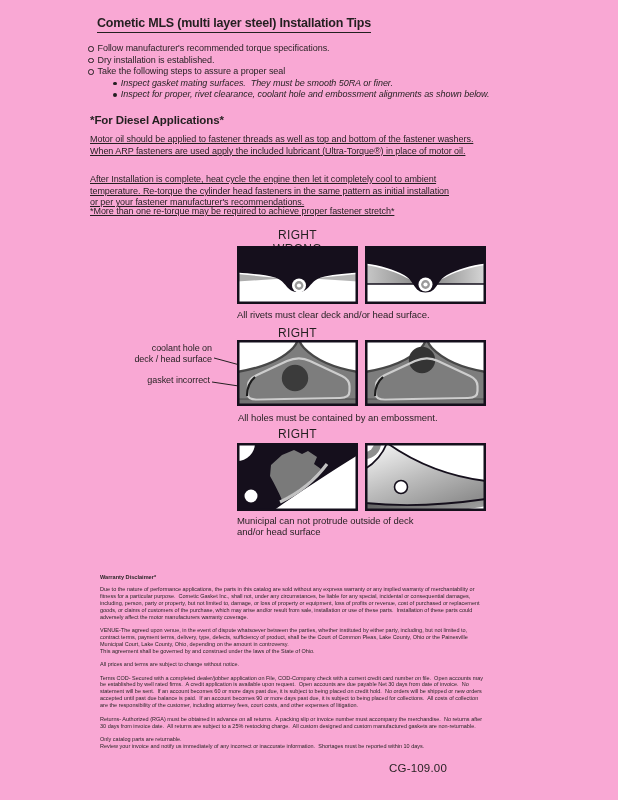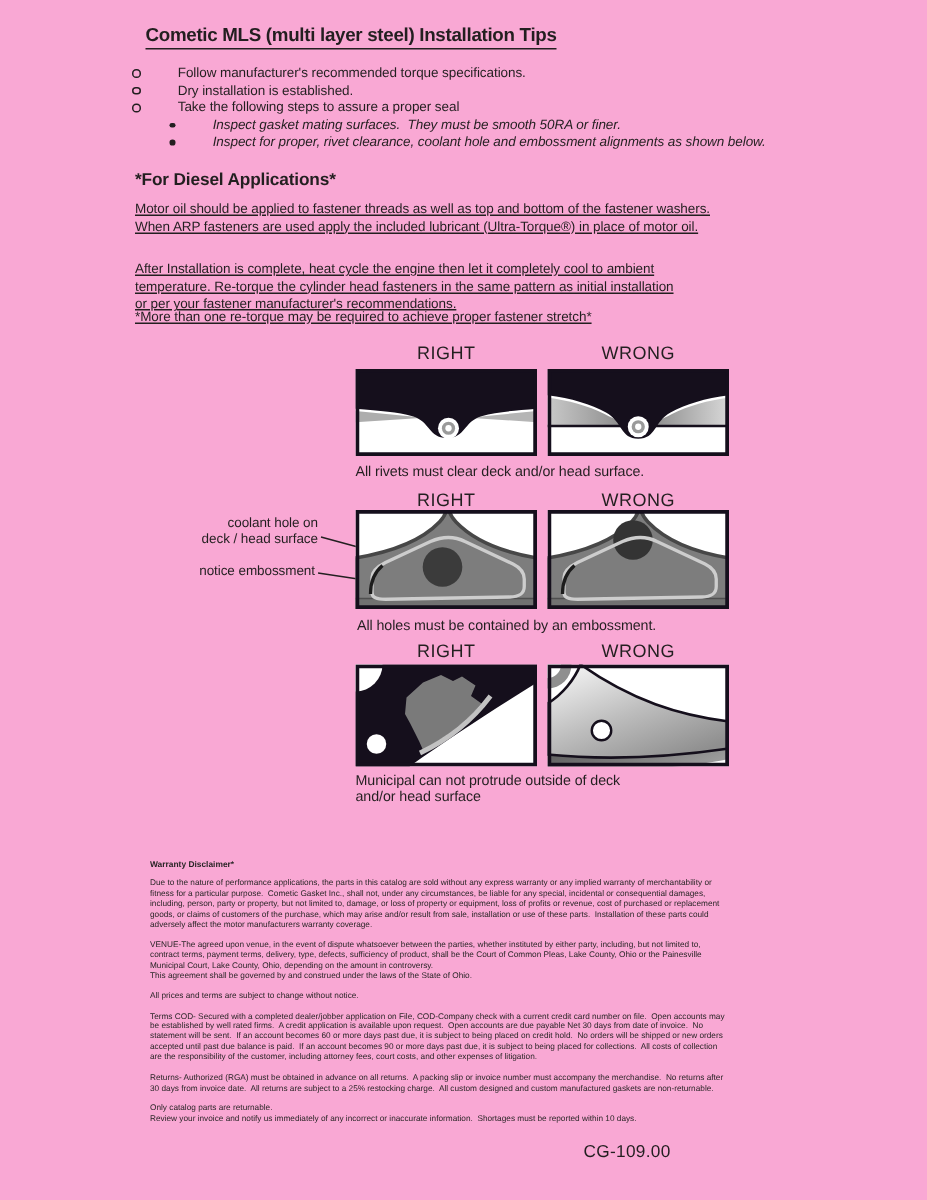--- a/index.html
+++ b/index.html
@@ -10,29 +10,29 @@
   .abs { position:absolute; }
 
   .title {
     left:97px; top:16px; margin:0; font-size:12.5px; font-weight:bold;
     letter-spacing:-0.2px; border-bottom:1.6px solid #231f20; padding-bottom:2px;
     display:inline-block;
   }
 
   .bullets { left:88px; top:43px; font-size:9px; line-height:11.6px; letter-spacing:-0.05px; }
   .bi { display:flex; align-items:center; }
-  .bi .txt { white-space:pre;margin-left:21px; }
+  .bi .txt { white-space:pre; }
   .mo { flex:none; width:3.5px; height:3.5px; border:1px solid #231f20; border-radius:50%; margin-right:4px; }
   .mf { flex:none; width:3.8px; height:3.8px; background:#231f20; border-radius:50%; margin-right:4px; }
   .sub { padding-left:25px;font-style:italic; }
 
   .diesel-h { left:90px; top:114px; margin:0; font-size:11.5px; font-weight:bold; letter-spacing:-0.1px; }
   .para { left:90px; margin:0; font-size:9px; line-height:11.6px; white-space:pre; letter-spacing:-0.05px;text-decoration:underline; }
 
-  .rw-row { left:237px; width:249px; display:flex; justify-content:space-between; }
+  .rw-row { left:237px; width:249px; display:flex; justify-content:space-between;flex-direction:column; }
   .rw-row span { width:121px; text-align:center; font-size:12px; letter-spacing:0.3px; }
 
   .dbox { line-height:0; }
   .caption { font-size:9.5px; line-height:11px; white-space:pre; letter-spacing:-0.05px; }
 
   .callout { font-size:9px; line-height:10.5px; white-space:pre; text-align:right; letter-spacing:-0.05px; }
 
   .legal { left:100px; top:574px; width:430px; color:#2a2627; }
   .legal-h { margin:0 0 6px 0; font-size:5.6px; font-weight:bold; }
   .lp { margin:0 0 6.5px 0; font-size:5.5px; line-height:6.9px; white-space:pre; }
@@ -121,21 +121,21 @@
 
   <div class="abs caption" style="left:237px; top:309px">All rivets must clear deck and/or head surface.</div>
 
   <div class="abs rw-row" style="top:326px">
     <span>RIGHT</span>
     <span>WRONG</span>
   </div>
 
   <div class="abs callout" style="left:118px; top:343px; width:94px">coolant hole on
 deck / head surface</div>
-  <div class="abs callout" style="left:118px; top:375px; width:92px">notice embossment</div>
+  <div class="abs callout" style="left:118px; top:375px; width:92px">gasket incorrect</div>
 
   <div class="abs dbox" style="left:212px; top:352px">
     <svg width="92" height="42" viewBox="0 0 92 42">
       <line x1="2" y1="6" x2="83" y2="28" stroke="#231f20" stroke-width="1"></line>
       <line x1="0" y1="30" x2="50" y2="37.5" stroke="#231f20" stroke-width="1"></line>
     </svg>
   </div>
 
   <div class="abs dbox" style="left:237px; top:340px">
     <svg width="121" height="66" viewBox="0 0 121 66">

